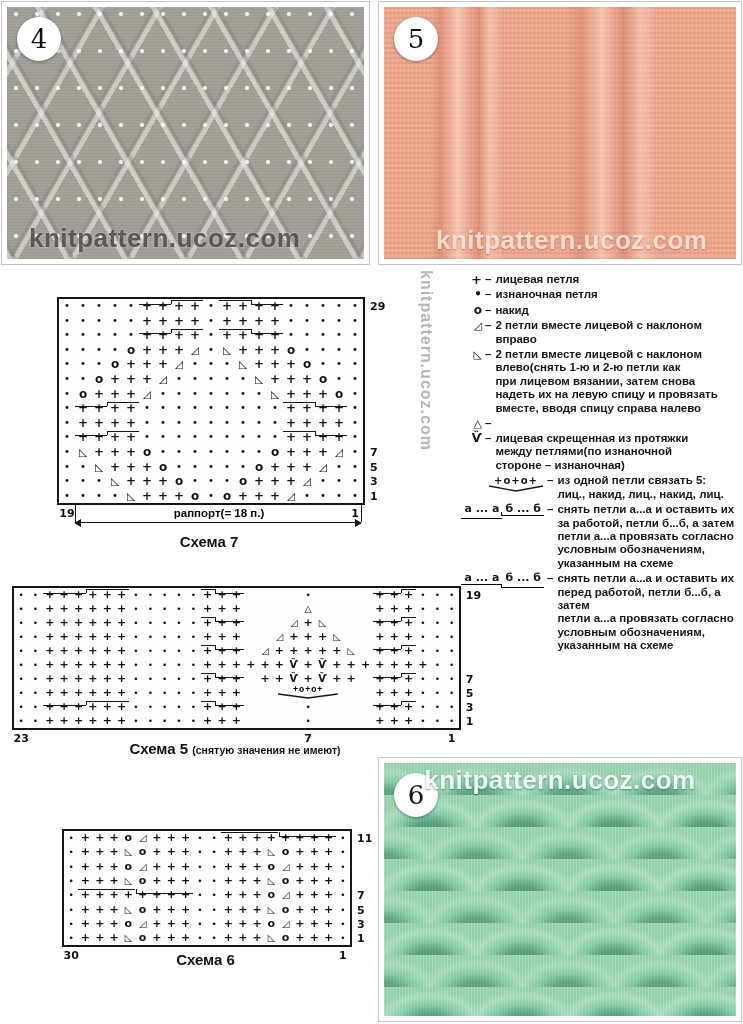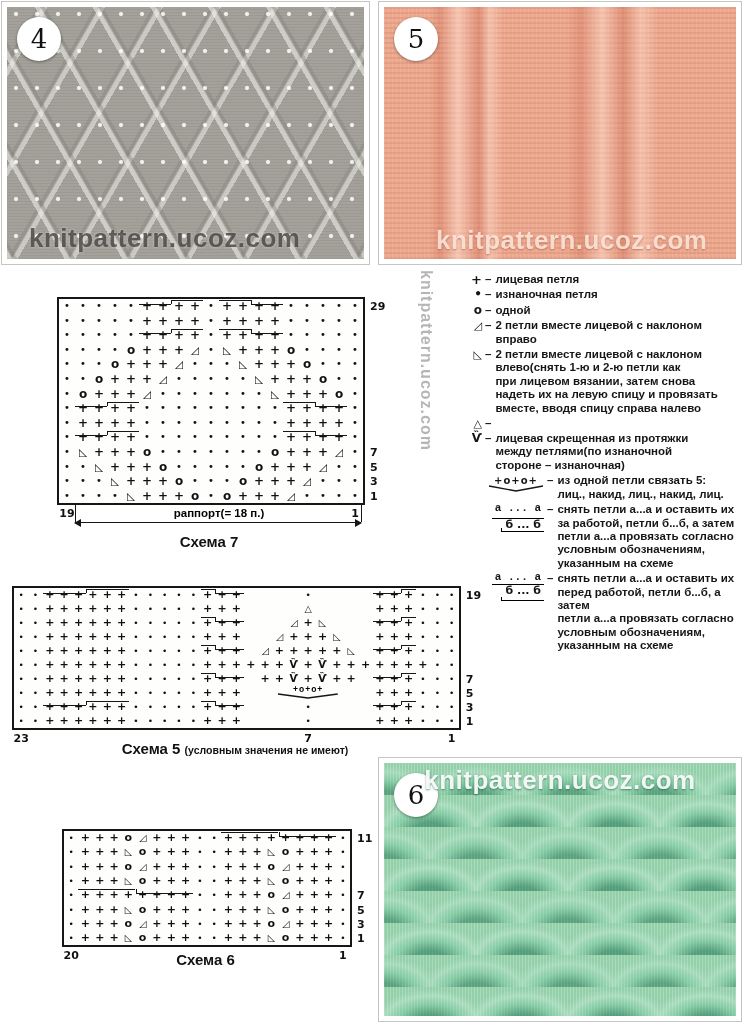--- a/index.html
+++ b/index.html
@@ -57,21 +57,21 @@
   .lg-row{display:flex;align-items:flex-start;margin-bottom:2px;}
   .lg-sym{width:26px;min-width:26px;text-align:right;font-weight:bold;
           font-family:"DejaVu Sans",sans-serif;font-size:12px;line-height:13px;}
   .lg-sym.wide{width:88px;min-width:88px;}
   .lg-dash{padding:0 4px 0 3px;font-weight:bold;font-size:11.5px;line-height:13px;}
   .lg-text{white-space:pre-line;font-weight:bold;font-size:11.5px;line-height:13.4px;flex:1;}
   .m5{display:inline-flex;flex-direction:column;align-items:center;line-height:9px;}
   .m5t{font-weight:bold;font-size:10px;letter-spacing:1px;}
   .m5 svg,.m5o svg{display:block;}
   .ab span{display:inline-block;vertical-align:top;font-weight:bold;font-size:11px;line-height:11px;padding:0 3px;}
-  .ab .ab-a{border-bottom:1.4px solid #000;font-family:Liberation Mono, monospace;}
+  .ab .ab-a{border-bottom:1.4px solid #000;}
   .ab .ab-b{border-bottom:1.4px solid #000;position:relative;}
   .ab .ab-b::before{content:"";position:absolute;left:-1px;bottom:-1px;height:4px;border-left:1.4px solid #000;}
   .hb .ab-a{padding-bottom:4px;} .hb .ab-b{padding-bottom:1px;}
   .hf .ab-a{padding-bottom:1px;} .hf .ab-b{padding-bottom:4px;}
 
   
   .chart-mount{position:absolute;}
   #chart4{left:57px;top:297px;} #chart5{left:12px;top:586px;} #chart6{left:62px;top:829px;}
   .grid{position:relative;border:2px solid #161616;background:#fefefc;box-sizing:content-box;}
   .cell{position:absolute;text-align:center;color:#111;font-family:"DejaVu Sans",sans-serif;}
@@ -128,21 +128,21 @@
         <div class="lg-text">лицевая петля</div>
       </div>
       <div class="lg-row">
         <span class="lg-sym">•</span>
         <span class="lg-dash">–</span>
         <div class="lg-text">изнаночная петля</div>
       </div>
       <div class="lg-row">
         <span class="lg-sym">o</span>
         <span class="lg-dash">–</span>
-        <div class="lg-text">одной</div>
+        <div class="lg-text">накид</div>
       </div>
       <div class="lg-row">
         <span class="lg-sym" style="font-size: 11px;">◿</span>
         <span class="lg-dash">–</span>
         <div class="lg-text">2 петли вместе лицевой с наклоном
 вправо</div>
       </div>
       <div class="lg-row">
         <span class="lg-sym" style="font-size: 11px;">◺</span>
         <span class="lg-dash">–</span>
@@ -976,29 +976,29 @@
         <div class="cbl" style="left: 214.5px; width: 57.2px; top: 4.5px;"></div>
         <div class="cblv" style="left: 214.5px; top: 0.5px; height: 4px;"></div>
         <div class="cbl" style="left: 14.3px; width: 57.2px; top: 57.7px;"></div>
         <div class="cbl" style="left: 71.5px; width: 57.2px; top: 61.7px;"></div>
         <div class="cblv" style="left: 71.5px; top: 57.7px; height: 4px;"></div>
         <span class="rlab" style="left: 293px; top: 1px; height: 14.3px; line-height: 14.3px;">11</span>
         <span class="rlab" style="left: 293px; top: 58.2px; height: 14.3px; line-height: 14.3px;">7</span>
         <span class="rlab" style="left: 293px; top: 72.5px; height: 14.3px; line-height: 14.3px;">5</span>
         <span class="rlab" style="left: 293px; top: 86.8px; height: 14.3px; line-height: 14.3px;">3</span>
         <span class="rlab" style="left: 293px; top: 101.1px; height: 14.3px; line-height: 14.3px;">1</span>
-        <span class="clab" style="left: -2px; top: 118.4px; width: 18.3px; text-align: center;">20</span>
+        <span class="clab" style="left: -2px; top: 118.4px; width: 18.3px; text-align: center;">30</span>
         <span class="clab" style="left: 269.7px; top: 118.4px; width: 18.3px; text-align: center;">1</span>
       </div>
     </div>
 
   <div class="caption" id="cap4">Схема 7</div>
   <div class="caption" id="cap5">
     <span>Схема 5</span>
-    <span class="cap-note">(условным значения не имеют)</span>
+    <span class="cap-note">(снятую значения не имеют)</span>
   </div>
   <div class="caption" id="cap6">Схема 6</div>
 
   <figure class="photo" id="photo6">
     <div class="photo-inner tex6" style="background-color: rgb(147, 208, 170);">
       <div class="badge">
         <span class="badge-num">6</span>
       </div>
       <div class="wm wm6">knitpattern.ucoz.com</div>
     </div>

